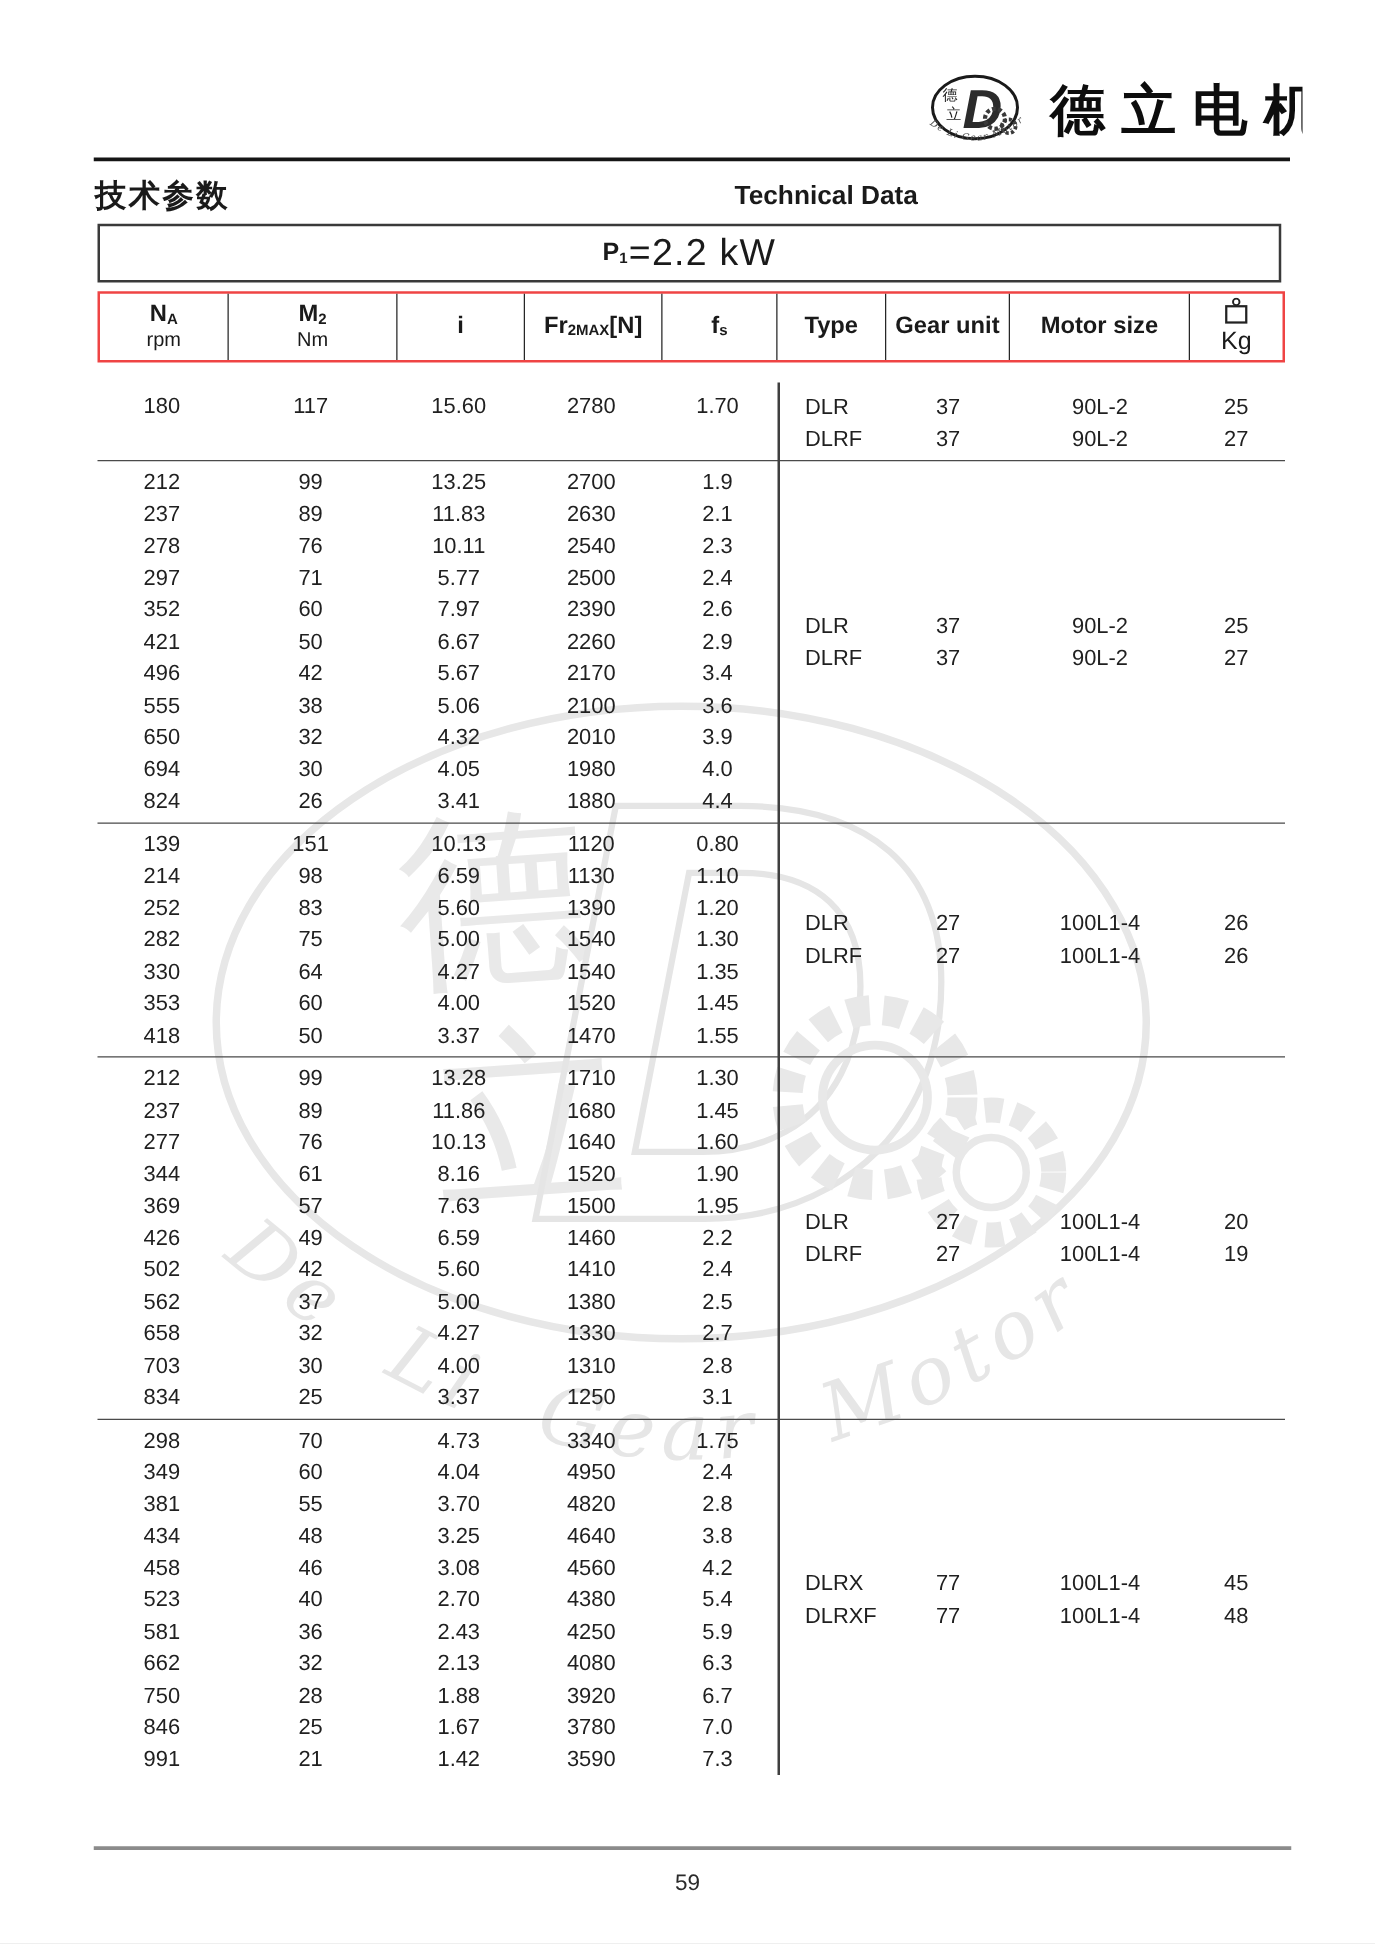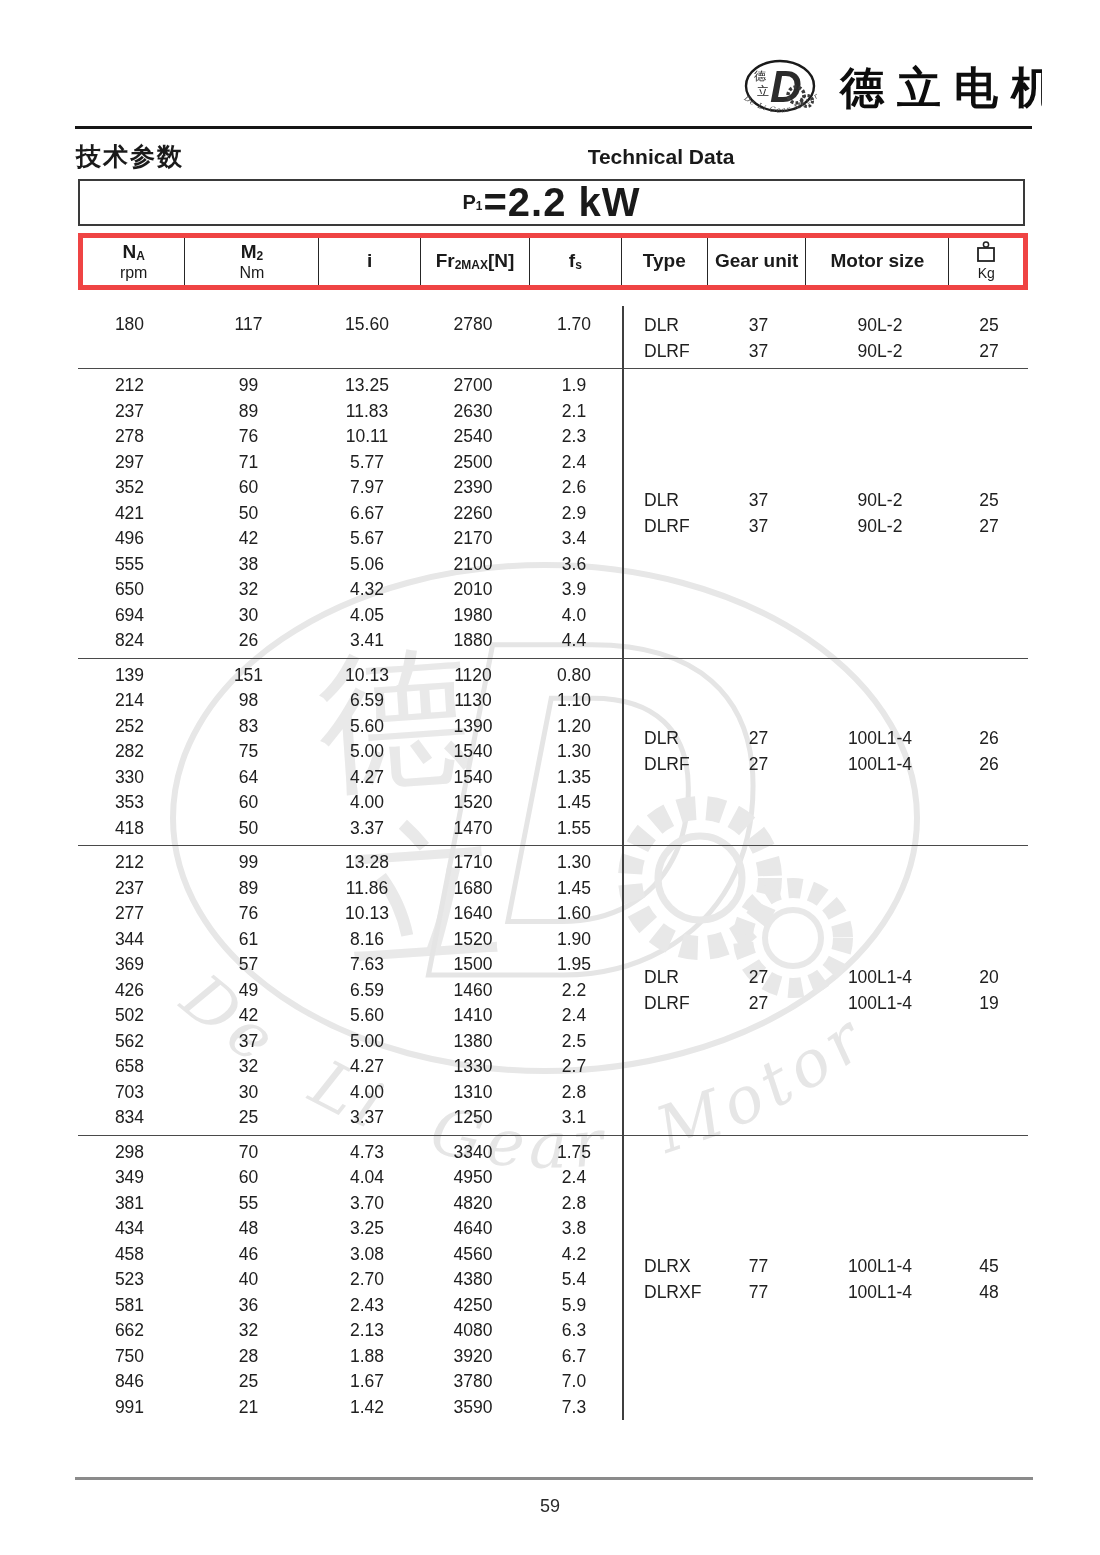--- a/index.html
+++ b/index.html
@@ -19,40 +19,40 @@
   .sec-en { position:absolute; left:0; top:145px; width:1322px; text-align:center; font-size:21px; font-weight:bold; }
 
   
   .power-box {
     position:absolute; left:78px; top:179px; width:947px; height:47px;
     border:2px solid #3a3a3a; box-sizing:border-box;
     display:flex; align-items:center; justify-content:center;
   }
   .power-box .pfx { font-size:20px; font-weight:bold; }
   .power-box .psub { font-size:12px; font-weight:bold; vertical-align:baseline; position:relative; top:3px; }
-  .power-box .pval { font-size:40px; font-weight:700; letter-spacing:1px; margin-left:1px; }
+  .power-box .pval { font-size:30px; font-weight:400; letter-spacing:1px; margin-left:1px; }
 
   
   .thead {
     position:absolute; left:78px; top:233px; width:950px; height:57px;
-    border:5px solid #ef4444; box-sizing:border-box; display:flex;
+    border:2px solid #ef4444; box-sizing:border-box; display:flex;
   }
   .th {
     box-sizing:border-box; border-right:1.5px solid #262626;
     display:flex; flex-direction:column; align-items:center; justify-content:center;
     line-height:1.08;
   }
   .th:last-child { border-right:none; }
   .th-main { font-size:19px; font-weight:bold; }
   .th-main sub { font-size:12px; font-weight:bold; vertical-align:baseline; position:relative; top:2px; }
   .th-unit { font-size:16px; font-weight:normal; margin-top:1px; }
   .w0{width:103px}.w1{width:135px}.w2{width:102px}.w3{width:110px}.w4{width:92px}
   .w5{width:87px}.w6{width:99px}.w7{width:144px}.w8{width:74px}
   .kg-icon { display:block; margin:0 auto 1px auto; }
-  .th-kg-label { font-size:14px; }
+  .th-kg-label { font-size:20px; }
 
   
   .tbody { position:absolute; left:78px; top:312px; width:950px; }
   .vline { position:absolute; left:544px; top:-6px; bottom:0; width:1.5px; background:#3f3f3f; }
   .group { display:flex; }
   .gleft { width:544px; }
   .gright { width:406px; display:flex; flex-direction:column; justify-content:center; }
   .grow { display:flex; height:25.5px; align-items:center; }
   .gc { text-align:center; font-size:17.5px; color:#202020; }
   .c0{width:103px}.c1{width:135px}.c2{width:102px}.c3{width:110px}.c4{width:92px}

